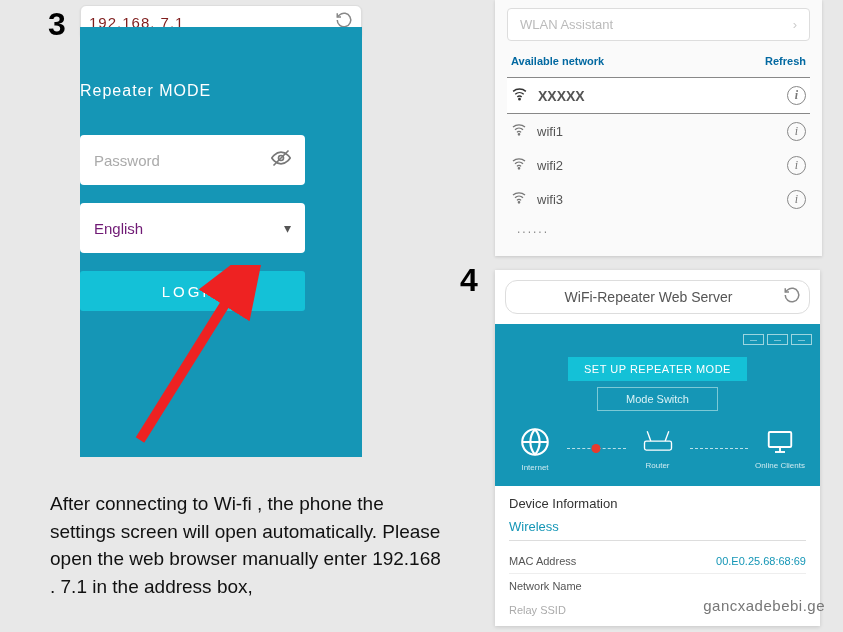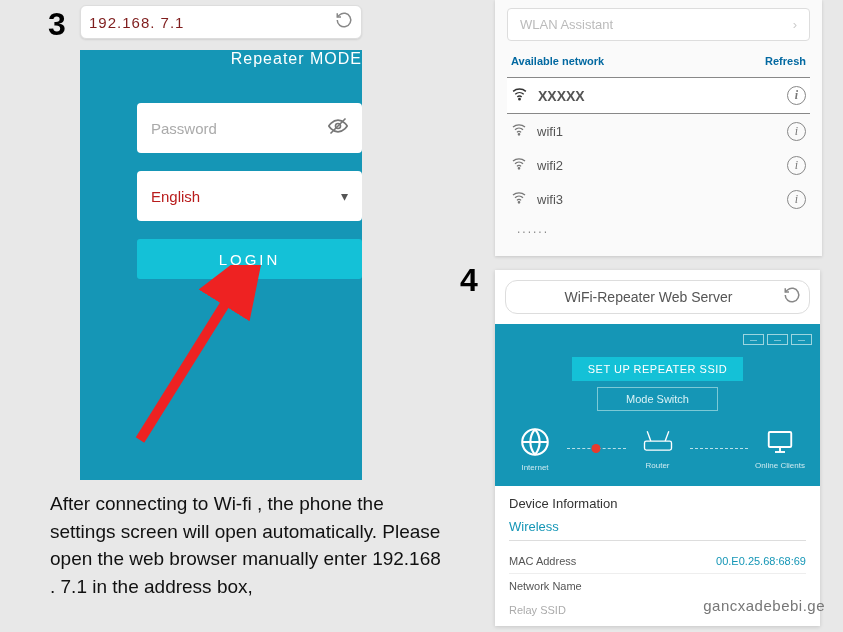--- a/index.html
+++ b/index.html
@@ -2,21 +2,21 @@
 <html><head>
 <meta charset="utf-8">
 <style>
   *{box-sizing:border-box;margin:0;padding:0;font-family:Helvetica,Arial,sans-serif}
   body{background:#e8e8e8;width:843px;height:632px;position:relative;overflow:hidden}
   .step-num{font-weight:bold;font-size:32px;color:#000;position:absolute}
   
   .addr-bar{position:absolute;left:80px;top:5px;width:282px;height:34px;background:#fff;border:1px solid #ddd;border-radius:6px;display:flex;align-items:center;padding:0 8px;box-shadow:0 1px 2px rgba(0,0,0,.1)}
   .addr-url{flex:1;color:#7f1d1d;font-size:15px;letter-spacing:1px}
   .refresh-icon{width:18px;height:18px;display:inline-block}
-  .phone-blue{position:absolute;left:80px;top:50px;width:282px;height:430px;background:#1596b6;display:flex;flex-direction:column;align-items:flex-end;}
+  .phone-blue{position:absolute;left:80px;top:27px;width:282px;height:430px;background:#1596b6;display:flex;flex-direction:column;align-items:flex-start;padding-top:55px}
   .repeater-title{color:#fff;font-size:16px;letter-spacing:1px;margin-bottom:35px}
   .input-box{width:225px;height:50px;background:#fff;border-radius:4px;display:flex;align-items:center;padding:0 14px;margin-bottom:18px}
   .input-box span.ph{color:#aaa;font-size:15px;flex:1}
   .eye-off{width:20px;height:20px}
   .caret{font-size:14px;color:#555}
   .login-btn{width:225px;height:40px;background:#14c1d7;color:#fff;font-size:15px;letter-spacing:3px;display:flex;align-items:center;justify-content:center;border-radius:3px}
   .arrow-overlay{position:absolute;left:130px;top:265px;width:150px;height:180px;pointer-events:none}
   .caption{position:absolute;left:50px;top:490px;width:400px;font-size:19px;line-height:1.45;color:#111}
   
   .wlan-card{position:absolute;left:495px;top:0;width:327px;background:#fafafa;box-shadow:0 1px 3px rgba(0,0,0,.15);padding:8px 12px 14px}
@@ -69,21 +69,21 @@
     <span class="ph">Password</span>
     <span>
       <svg class="eye-off" viewBox="0 0 24 24" fill="none" stroke="#777" stroke-width="2">
           <path d="M1 12s4-7 11-7 11 7 11 7-4 7-11 7S1 12 1 12z"></path>
           <circle cx="12" cy="12" r="3"></circle>
           <line x1="3" y1="21" x2="21" y2="3"></line>
         </svg>
     </span>
   </div>
   <div class="input-box">
-    <span class="ph" style="color:#b91c1c">English</span>
+    <span class="ph" style="color:#701a75">English</span>
     <span class="caret">▾</span>
   </div>
   <div class="login-btn">LOGIN</div>
 </div>
 <svg class="arrow-overlay" viewBox="0 0 150 180">
   <defs>
       <marker id="ah" markerWidth="12" markerHeight="12" refX="3" refY="3" orient="auto">
         <path d="M0,0 L0,6 L8,3 z" fill="#e22"></path>
       </marker>
     </defs>
@@ -151,21 +151,21 @@
           <path d="M3 12a9 9 0 1 0 3-6.7L3 8"></path>
           <path d="M3 3v5h5"></path>
         </svg></span>
   </div>
   <div class="teal-panel">
     <div class="pill-row">
       <span class="mini-pill">—</span>
       <span class="mini-pill">—</span>
       <span class="mini-pill">—</span>
     </div>
-    <div class="setup-btn">SET UP REPEATER SSID</div>
+    <div class="setup-btn">SET UP REPEATER MODE</div>
     <div class="mode-switch">Mode Switch</div>
     <div class="icon-row">
       <div class="node">
         <svg width="34" height="34" viewBox="0 0 24 24" fill="none" stroke="#fff" stroke-width="1.5">
             <circle cx="12" cy="12" r="9"></circle>
             <path d="M3 12h18M12 3a14 14 0 0 1 0 18M12 3a14 14 0 0 0 0 18"></path>
           </svg>
         <span class="lbl">Internet</span>
       </div>
       <div class="connector bad"></div>

